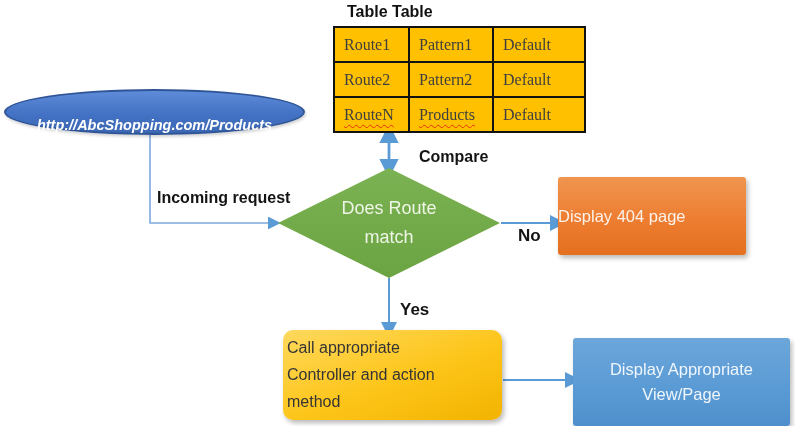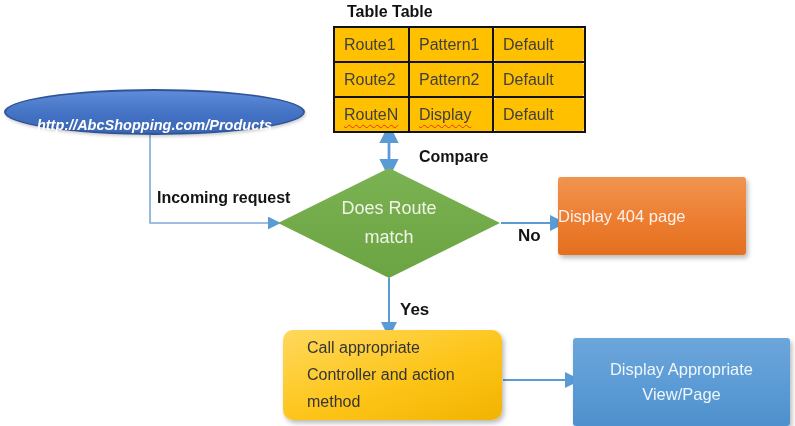--- a/index.html
+++ b/index.html
@@ -41,24 +41,25 @@
     border-collapse: collapse;
   }
   .route-table td {
     background: #ffc000;
     border: 2px solid #121212;
     height: 35px;
     font-size: 16px;
     color: #3f3f3f;
     padding-left: 9px;
     vertical-align: middle;
+    font-family: Liberation Serif, serif;
   }
   .route-table td.c0 { width: 75px; }
   .route-table td.c1 { width: 84px; }
-  .route-table td.c2 { width: 92px; border-radius: 6px; }
+  .route-table td.c2 { width: 92px; }
   .misspell {
     text-decoration: underline wavy #e4330e;
     text-decoration-thickness: 1px;
     text-underline-offset: 4px;
   }
 
   
   .diamond {
     left: 278px; top: 168px;
     width: 222px; height: 110px;
@@ -81,21 +82,21 @@
   }
 
   
   .box-controller {
     left: 283px; top: 330px;
     width: 219px; height: 90px;
     border-radius: 10px;
     background: linear-gradient(160deg, #ffd95e 0%, #fdc519 55%, #f2b300 100%);
     box-shadow: 2px 3px 5px rgba(0,0,0,0.28);
     display: flex; flex-direction: column; justify-content: center;
-    padding-left: 24px; gap: 9px;
+    padding-left: 4px; gap: 9px;
     color: #343434; font-size: 16px;
   }
 
   
   .box-view {
     left: 573px; top: 338px;
     width: 217px; height: 88px;
     border-radius: 3px;
     background: linear-gradient(180deg, #6ca6da 0%, #5b9bd5 55%, #4f90cc 100%);
     box-shadow: 2px 3px 5px rgba(0,0,0,0.28);
@@ -143,21 +144,21 @@
         <td class="c1"><span>Pattern1</span></td>
         <td class="c2"><span>Default</span></td>
       </tr>
       <tr>
         <td class="c0"><span>Route2</span></td>
         <td class="c1"><span>Pattern2</span></td>
         <td class="c2"><span>Default</span></td>
       </tr>
       <tr>
         <td class="c0"><span class="misspell">RouteN</span></td>
-        <td class="c1"><span class="misspell">Display</span></td>
+        <td class="c1"><span class="misspell">Products</span></td>
         <td class="c2"><span>Default</span></td>
       </tr>
     </tbody>
   </table>
 
   <div class="node diamond">
     <span>Does Route</span>
     <span>match</span>
   </div>
 

